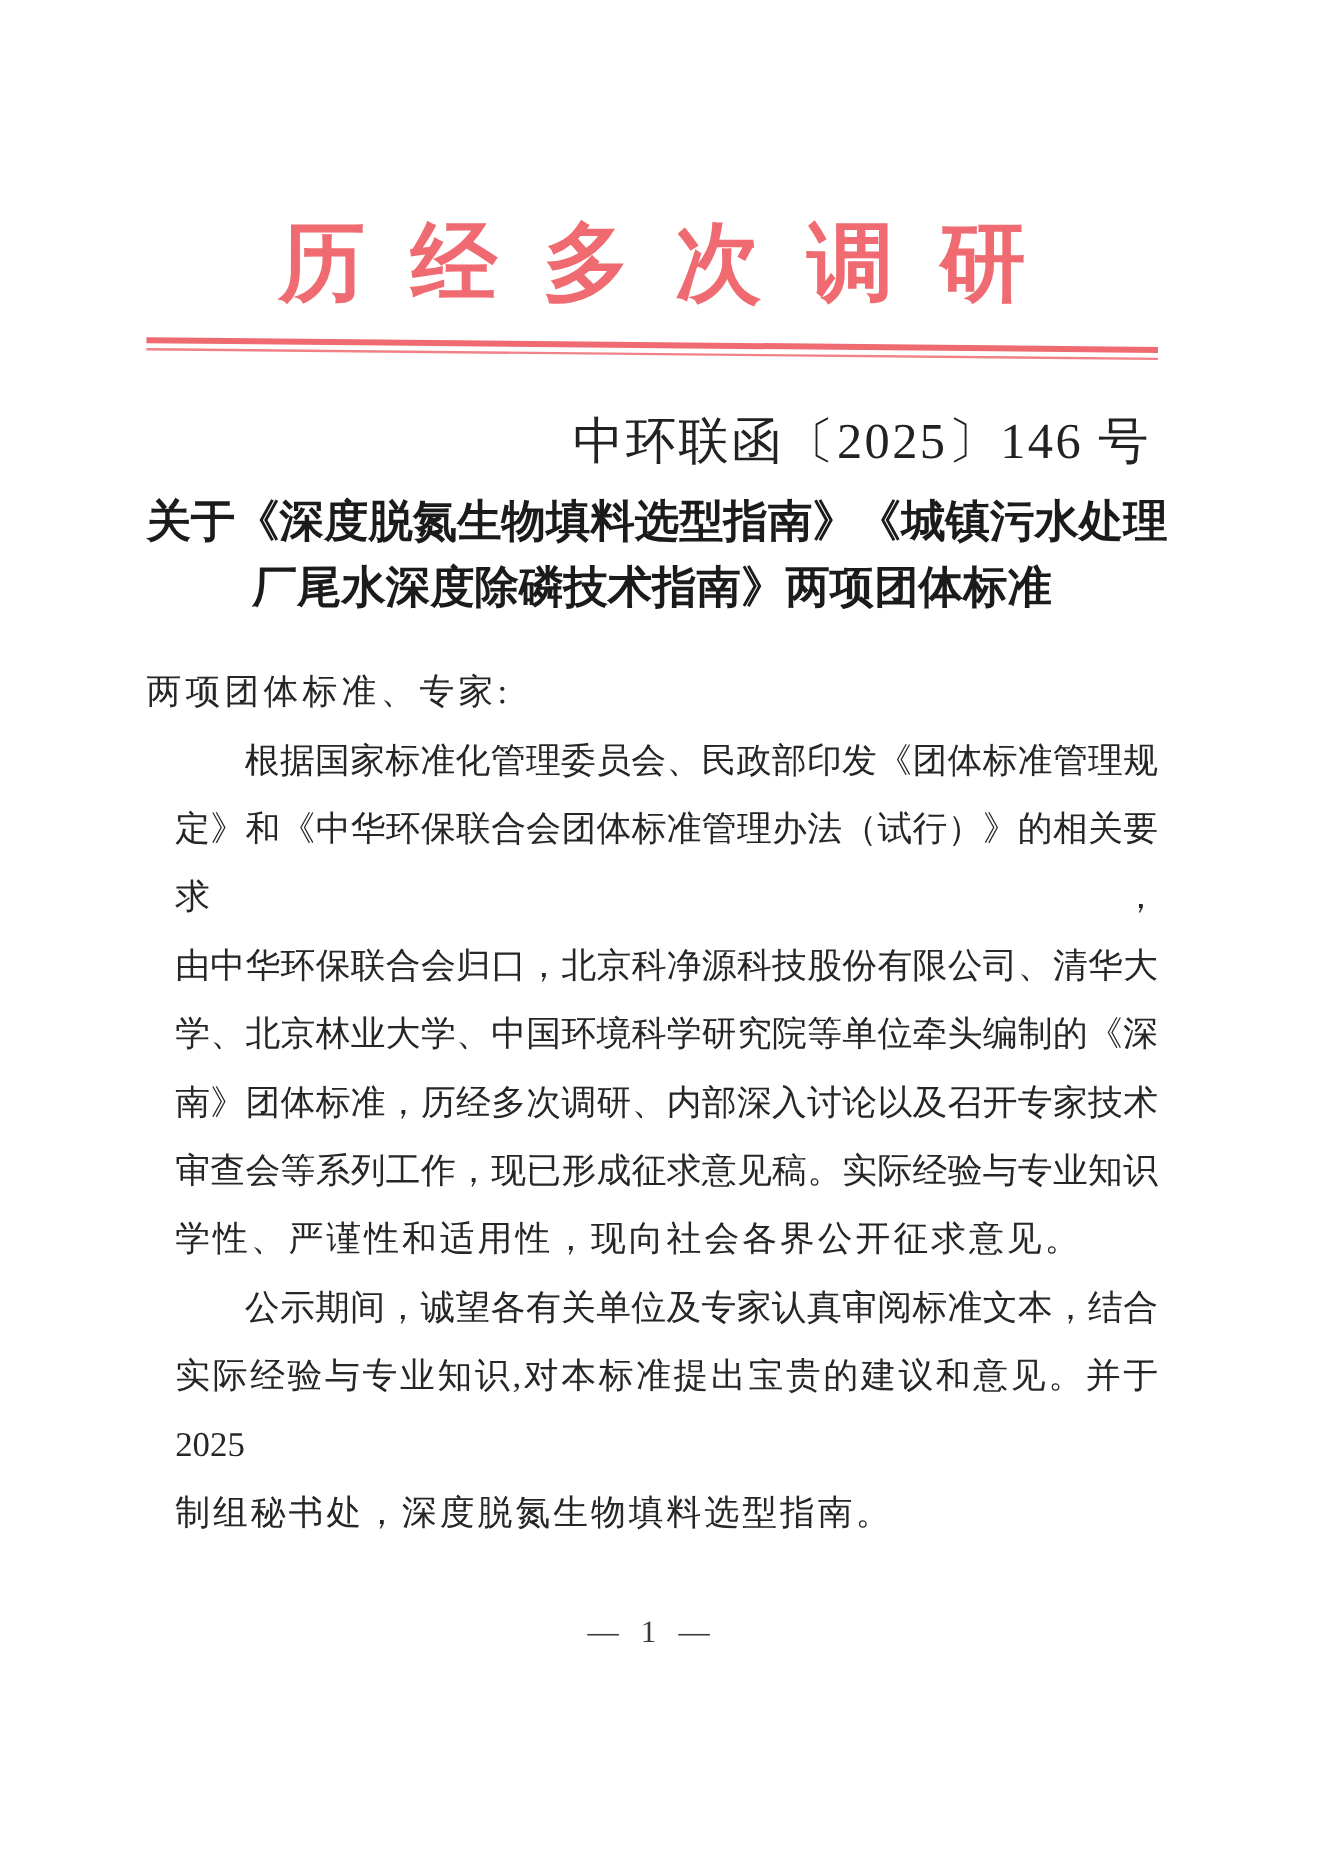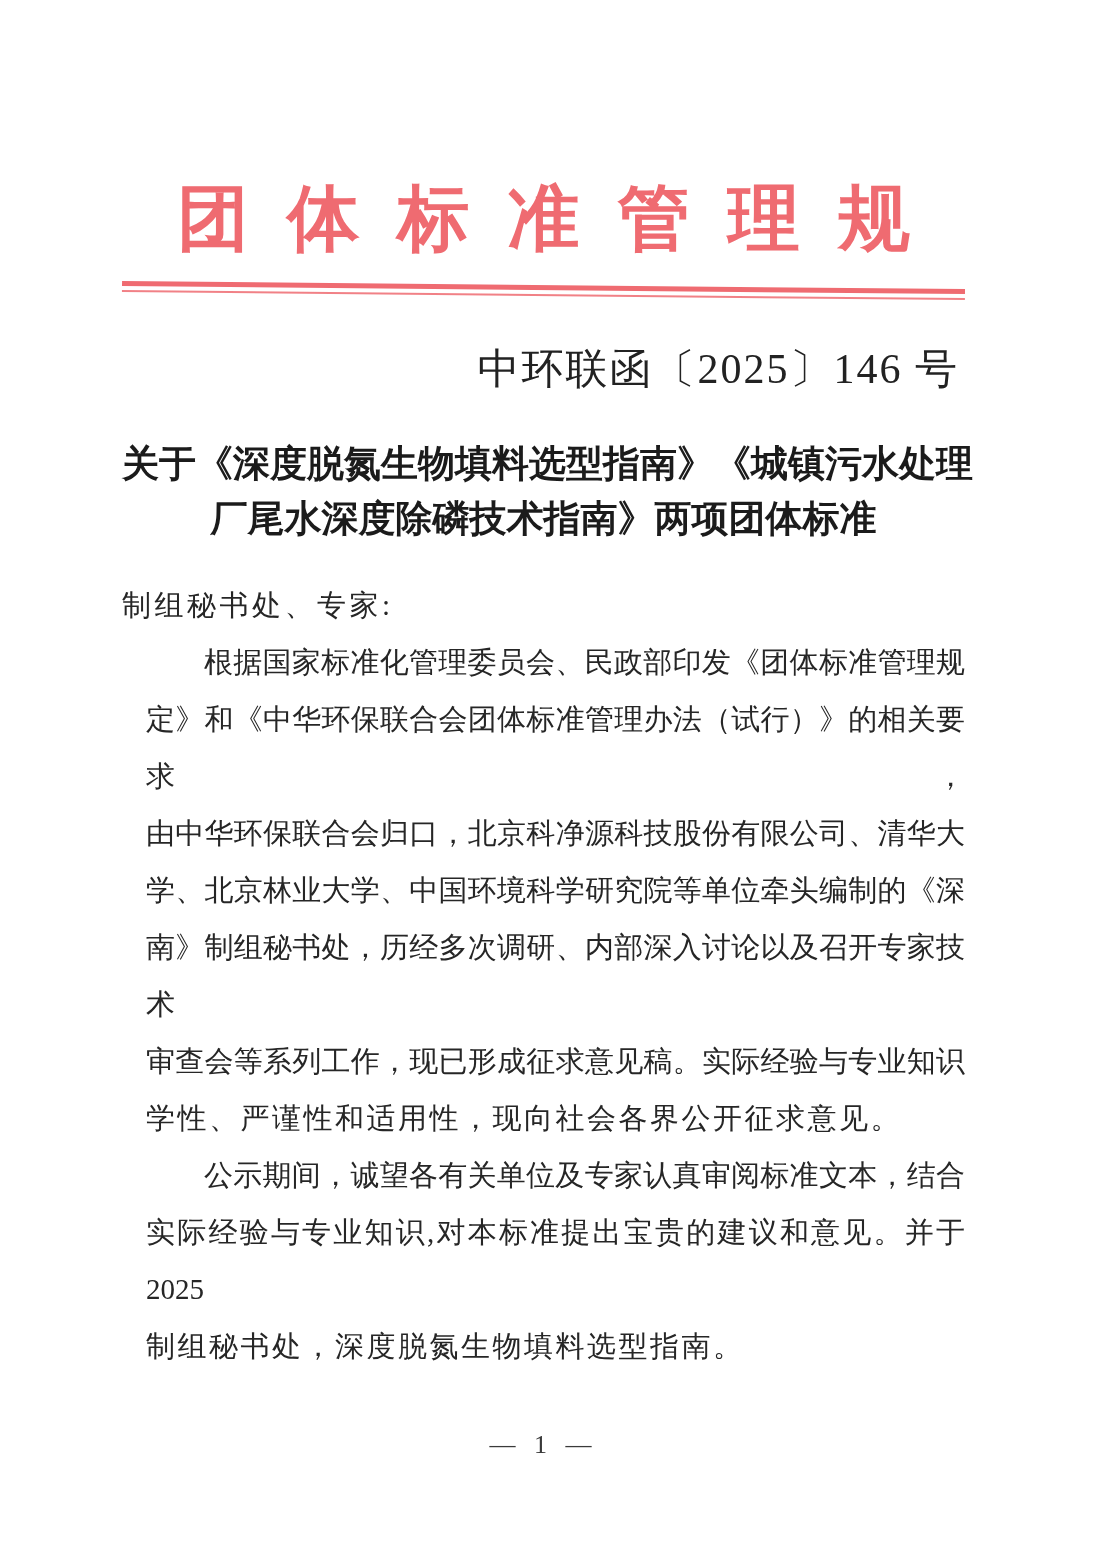--- a/index.html
+++ b/index.html
@@ -41,21 +41,21 @@
     margin-top:60px;
     font-size:42px;
     line-height:34px;
     text-align:right;
     letter-spacing:2px;
     padding-right:6px;
     color:#222;
   }
   
   .title{
-    margin-top:50px;
+    margin-top:22px;
     font-weight:700;
     color:#1b1b1b;
     font-feature-settings:"halt" 1;
   }
   .title-line{
     font-size:37px;
     line-height:55px;
     text-align:center;
     white-space:nowrap;
   }
@@ -88,42 +88,42 @@
     text-align:center;
     letter-spacing:6px;
     color:#3a3a3a;
   }
 </style>
 </head>
 <body>
 
 <div class="page">
 
-  <div class="letterhead">团体标准管理规</div>
+  <div class="letterhead">历经多次调研</div>
 
   <div class="rules">
     <div class="rule-thick"></div>
     <div class="rule-thin"></div>
   </div>
 
   <div class="doc-number">中环联函〔2025〕146 号</div>
 
   <div class="title">
       <div class="title-line">关于《深度脱氮生物填料选型指南》《城镇污水处理</div>
       <div class="title-line">厂尾水深度除磷技术指南》两项团体标准</div>
     </div>
 
   <div class="body">
-    <div class="salutation">制组秘书处、专家:</div>
+    <div class="salutation">两项团体标准、专家:</div>
     <div class="para">
         <div class="body-line">根据国家标准化管理委员会、民政部印发《团体标准管理规</div>
         <div class="body-line">定》和《中华环保联合会团体标准管理办法（试行）》的相关要求，</div>
         <div class="body-line">由中华环保联合会归口，北京科净源科技股份有限公司、清华大</div>
         <div class="body-line">学、北京林业大学、中国环境科学研究院等单位牵头编制的《深</div>
-        <div class="body-line">南》制组秘书处，历经多次调研、内部深入讨论以及召开专家技术</div>
+        <div class="body-line">南》团体标准，历经多次调研、内部深入讨论以及召开专家技术</div>
         <div class="body-line">审查会等系列工作，现已形成征求意见稿。实际经验与专业知识</div>
         <div class="body-line">学性、严谨性和适用性，现向社会各界公开征求意见。</div>
       </div>
     <div class="para">
         <div class="body-line">公示期间，诚望各有关单位及专家认真审阅标准文本，结合</div>
         <div class="body-line">实际经验与专业知识,对本标准提出宝贵的建议和意见。并于 2025</div>
         <div class="body-line">制组秘书处，深度脱氮生物填料选型指南。</div>
       </div>
   </div>
 

